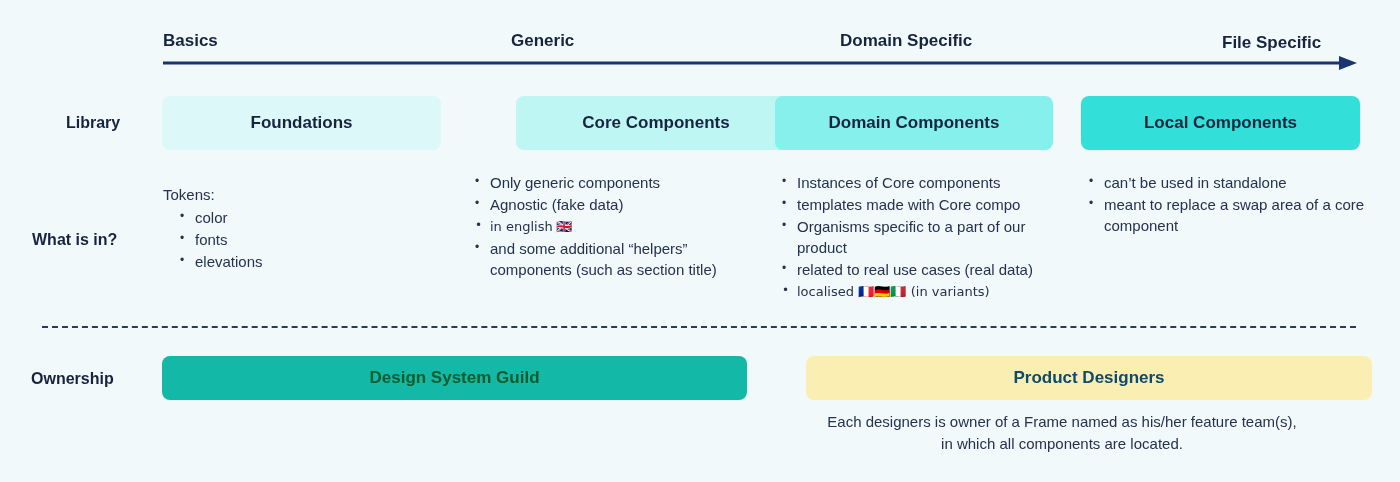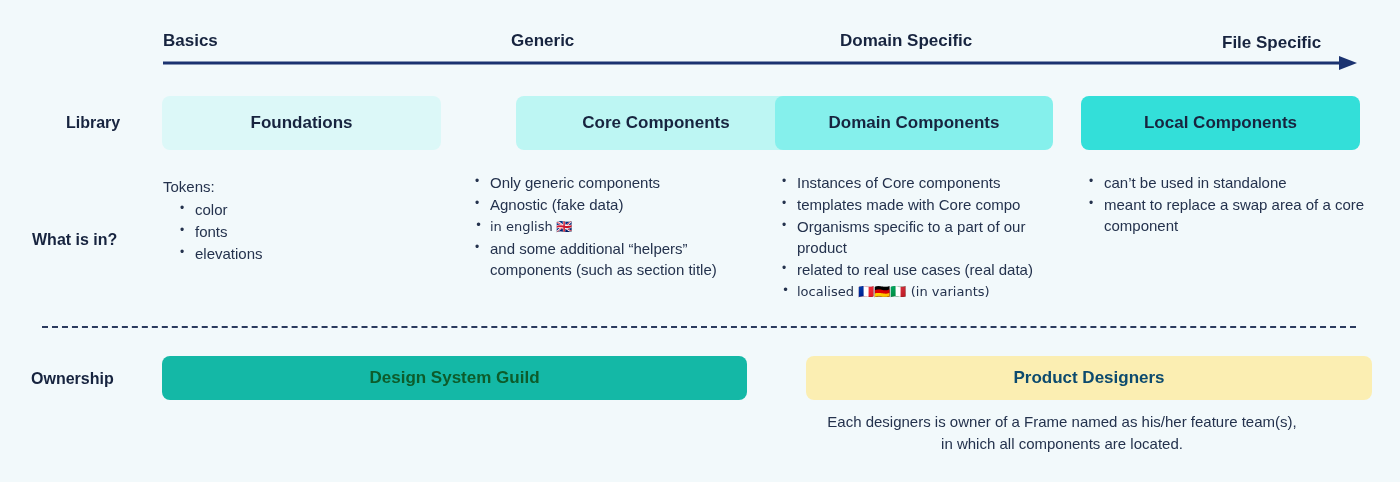--- a/index.html
+++ b/index.html
@@ -86,21 +86,21 @@
     font-size: 15px;
     line-height: 21px;
     color: #24324d;
   }
   .wii-0 { left: 163px; width: 290px; }
   .wii-1 { left: 472px; width: 285px; }
   .wii-2 { left: 779px; width: 285px; }
   .wii-3 { left: 1086px; width: 292px; }
 
   .wii-intro {
-    margin: 4px 0 2px 0;
+    margin: 12px 0 2px 0;
   }
   .wii-list {
     list-style: none;
     margin: 0;
     padding: 0;
   }
   .wii-list li {
     position: relative;
     padding-left: 18px;
     margin-bottom: 1px;

